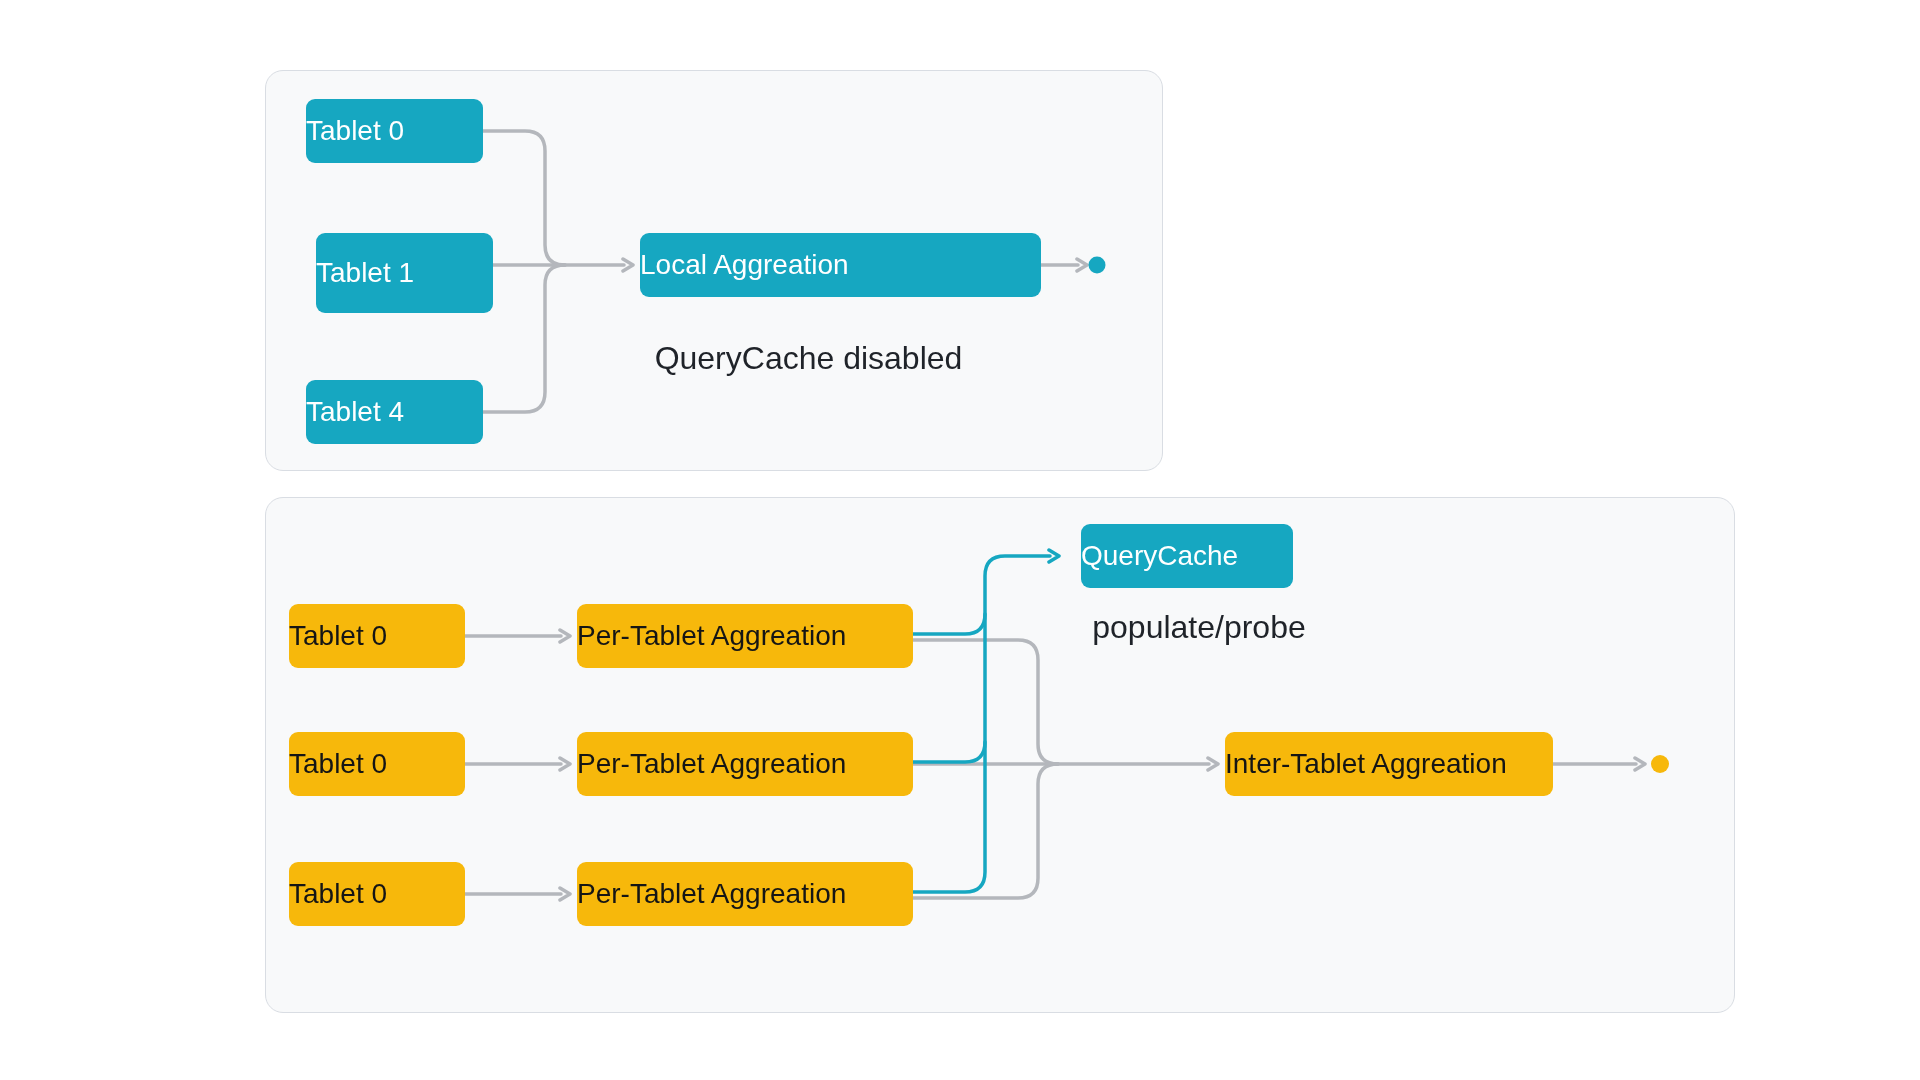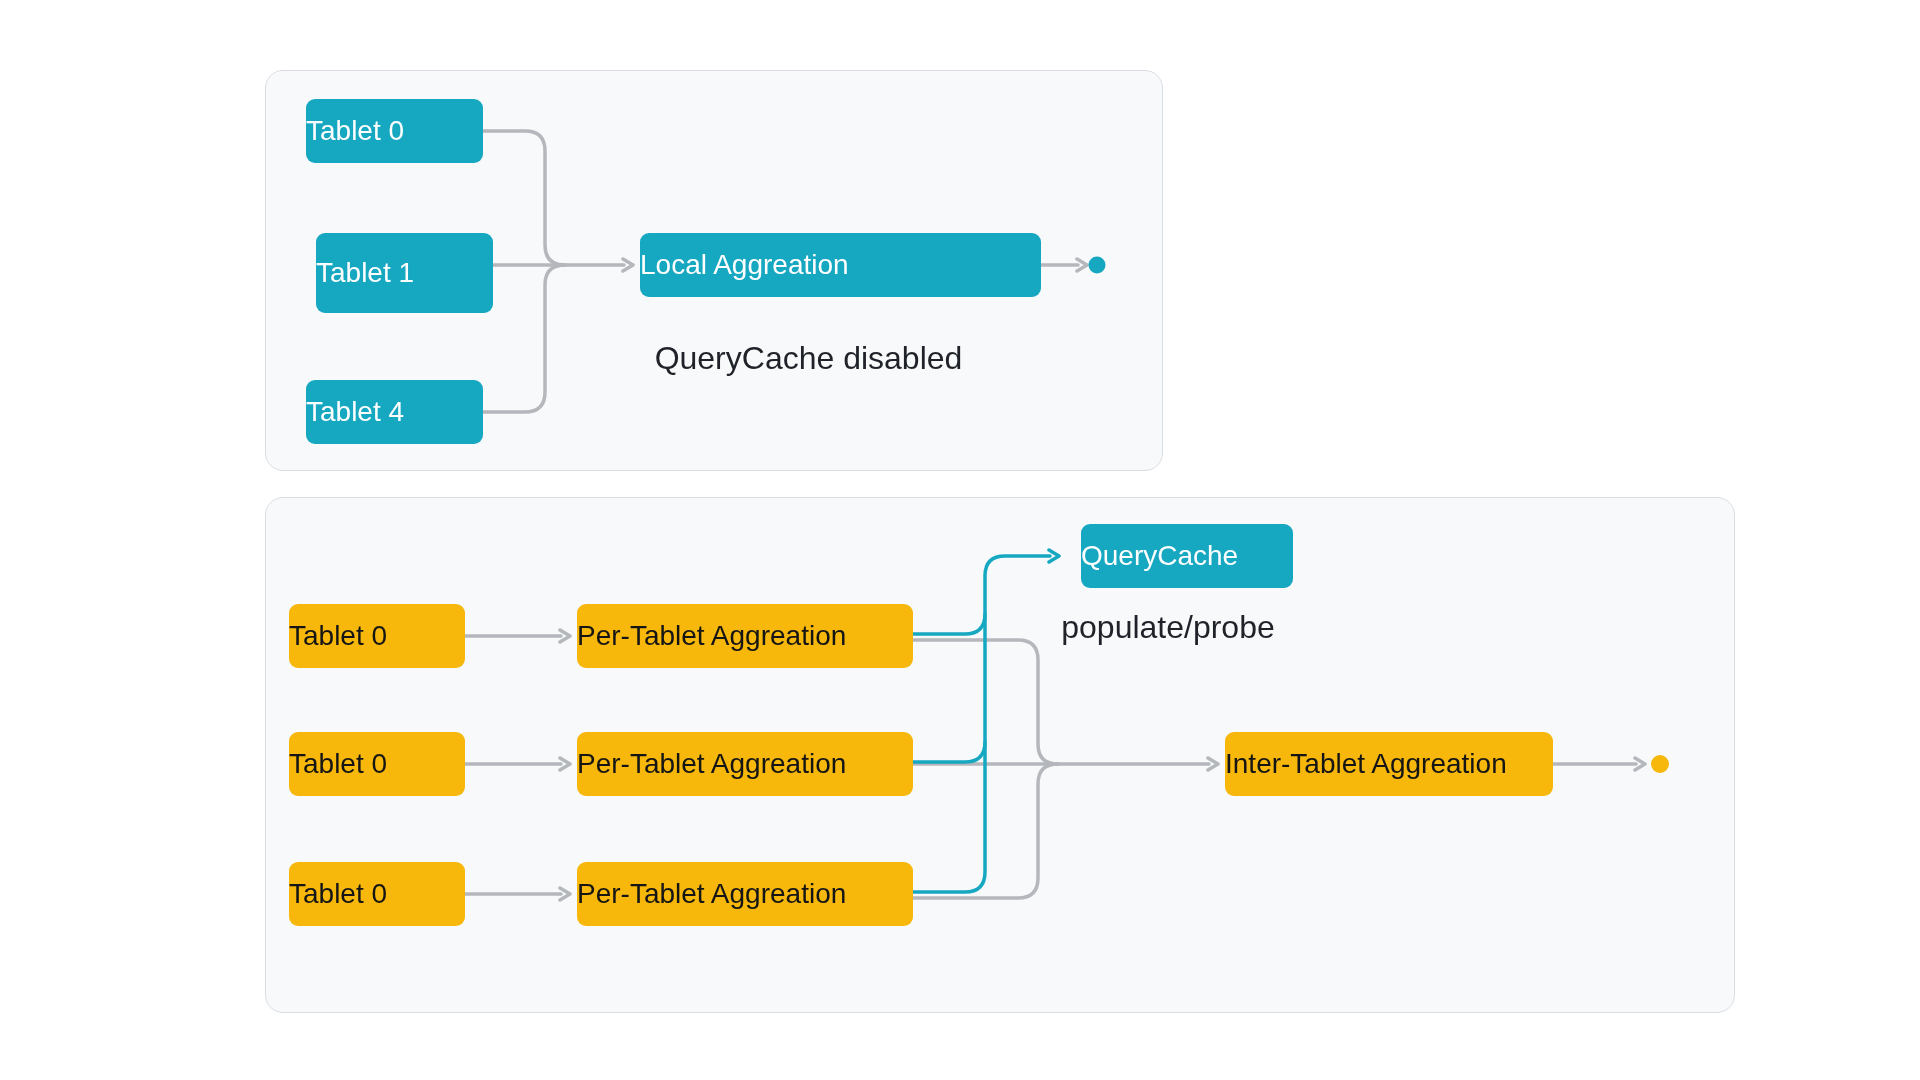--- a/index.html
+++ b/index.html
@@ -109,21 +109,21 @@
     <span>Tablet 4</span>
   </div>
   <div class="node node-teal" style="left:640px; top:233px; width:401px; height:64px;">
     <span>Local Aggreation</span>
   </div>
   <div class="caption" style="left:640px; top:340px; width:337px;">QueryCache disabled</div>
 
   <div class="node node-teal" style="left:1062px; top:524px; width:212px; height:64px;margin-left:19px;">
     <span>QueryCache</span>
   </div>
-  <div class="caption" style="left:1010px; top:609px; width:316px;">populate/probe</div>
+  <div class="caption" style="left:1041px; top:609px; width:316px;">populate/probe</div>
 
   <div class="node node-yellow" style="left:289px; top:604px; width:176px; height:64px;">
     <span>Tablet 0</span>
   </div>
   <div class="node node-yellow" style="left:577px; top:604px; width:336px; height:64px;">
     <span>Per-Tablet Aggreation</span>
   </div>
 
   <div class="node node-yellow" style="left:289px; top:732px; width:176px; height:64px;">
     <span>Tablet 0</span>

